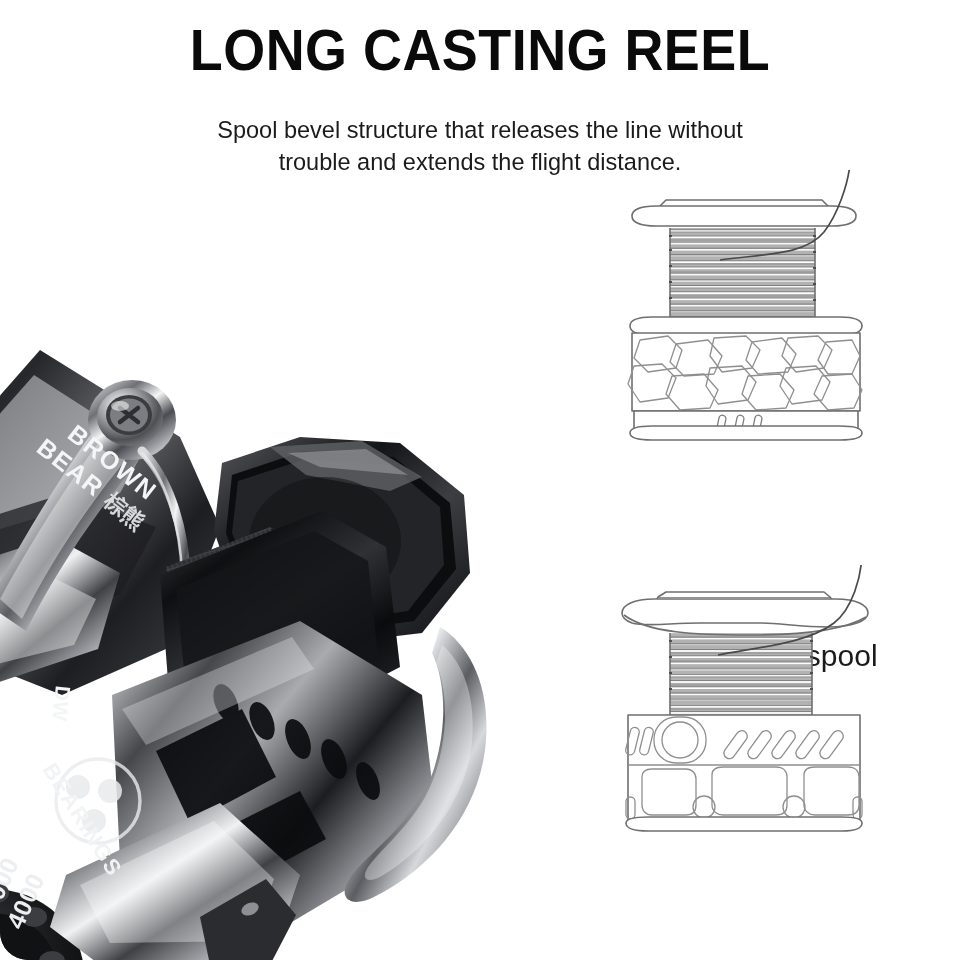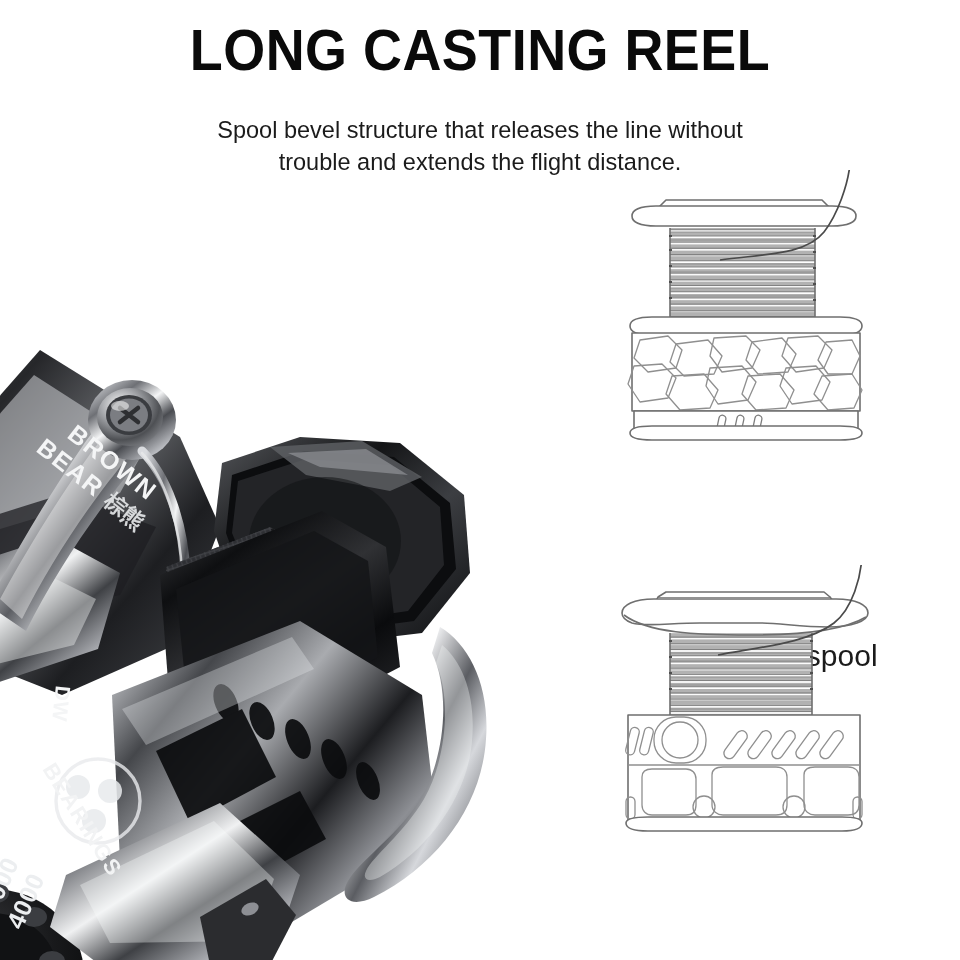--- a/index.html
+++ b/index.html
@@ -11,20 +11,21 @@
     font-family: "Liberation Sans", sans-serif;
     -webkit-font-smoothing: antialiased;
   }
 
   #page {
     position: relative;
     width: 960px;
     height: 960px;
     background: #ffffff;
     overflow: hidden;
+    border-radius: 28px;
   }
 
   
   .headline {
     position: absolute;
     left: 0;
     top: 20px;
     width: 960px;
     text-align: center;
     font-size: 58px;

